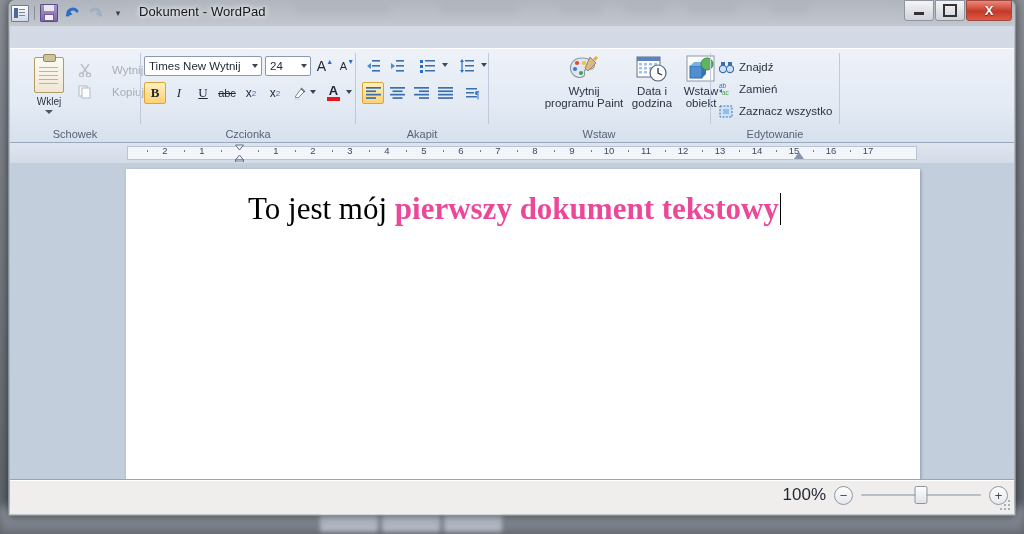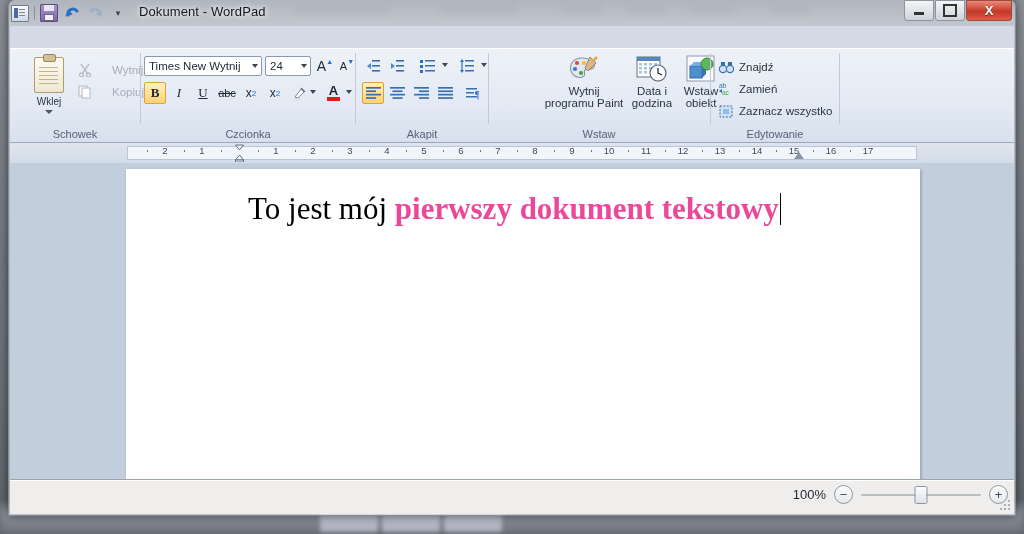--- a/index.html
+++ b/index.html
@@ -169,21 +169,21 @@
     font-size:31px;white-space:nowrap;line-height:1.15;}
   .doctext .plain{color:#000;}
   .doctext .red{color:#ec4899;font-weight:bold;}
   .caret{display:inline-block;width:1px;height:32px;background:#000;vertical-align:-6px;margin-left:1px;}
 
   
   .status{position:absolute;left:1px;right:1px;bottom:1px;height:34px;
     background:#f0eeec;border-top:1px solid #9aa3b0;}
   .statusline{position:absolute;left:0;right:0;top:0;height:1px;background:#fff;}
   .zoomwrap{position:absolute;right:6px;top:5px;display:flex;align-items:center;gap:8px;}
-  .zoomtxt{font-size:13px;color:#1e2733;}
+  .zoomtxt{font-size:17px;color:#1e2733;}
   .circbtn{width:17px;height:17px;border-radius:50%;border:1px solid #8f98a4;
     background:linear-gradient(180deg,#fdfdfd,#e6e8ec);display:flex;align-items:center;justify-content:center;
     font-size:12px;color:#3a4插;}
   .circbtn span{font-size:13px;color:#404a57;line-height:11px;}
   .slider{position:relative;width:120px;height:16px;display:flex;align-items:center;}
   .strack{position:absolute;left:0;right:0;height:2px;background:#b9bec6;border-radius:1px;}
   .shandle{position:absolute;left:50%;transform:translateX(-50%);width:11px;height:16px;
     background:linear-gradient(180deg,#fefefe,#dfe2e7);border:1px solid #8b94a0;border-radius:2px;}
   .grip{position:absolute;right:2px;bottom:2px;width:12px;height:12px;}
   .grip i{position:absolute;width:2px;height:2px;background:#a9b0ba;}

